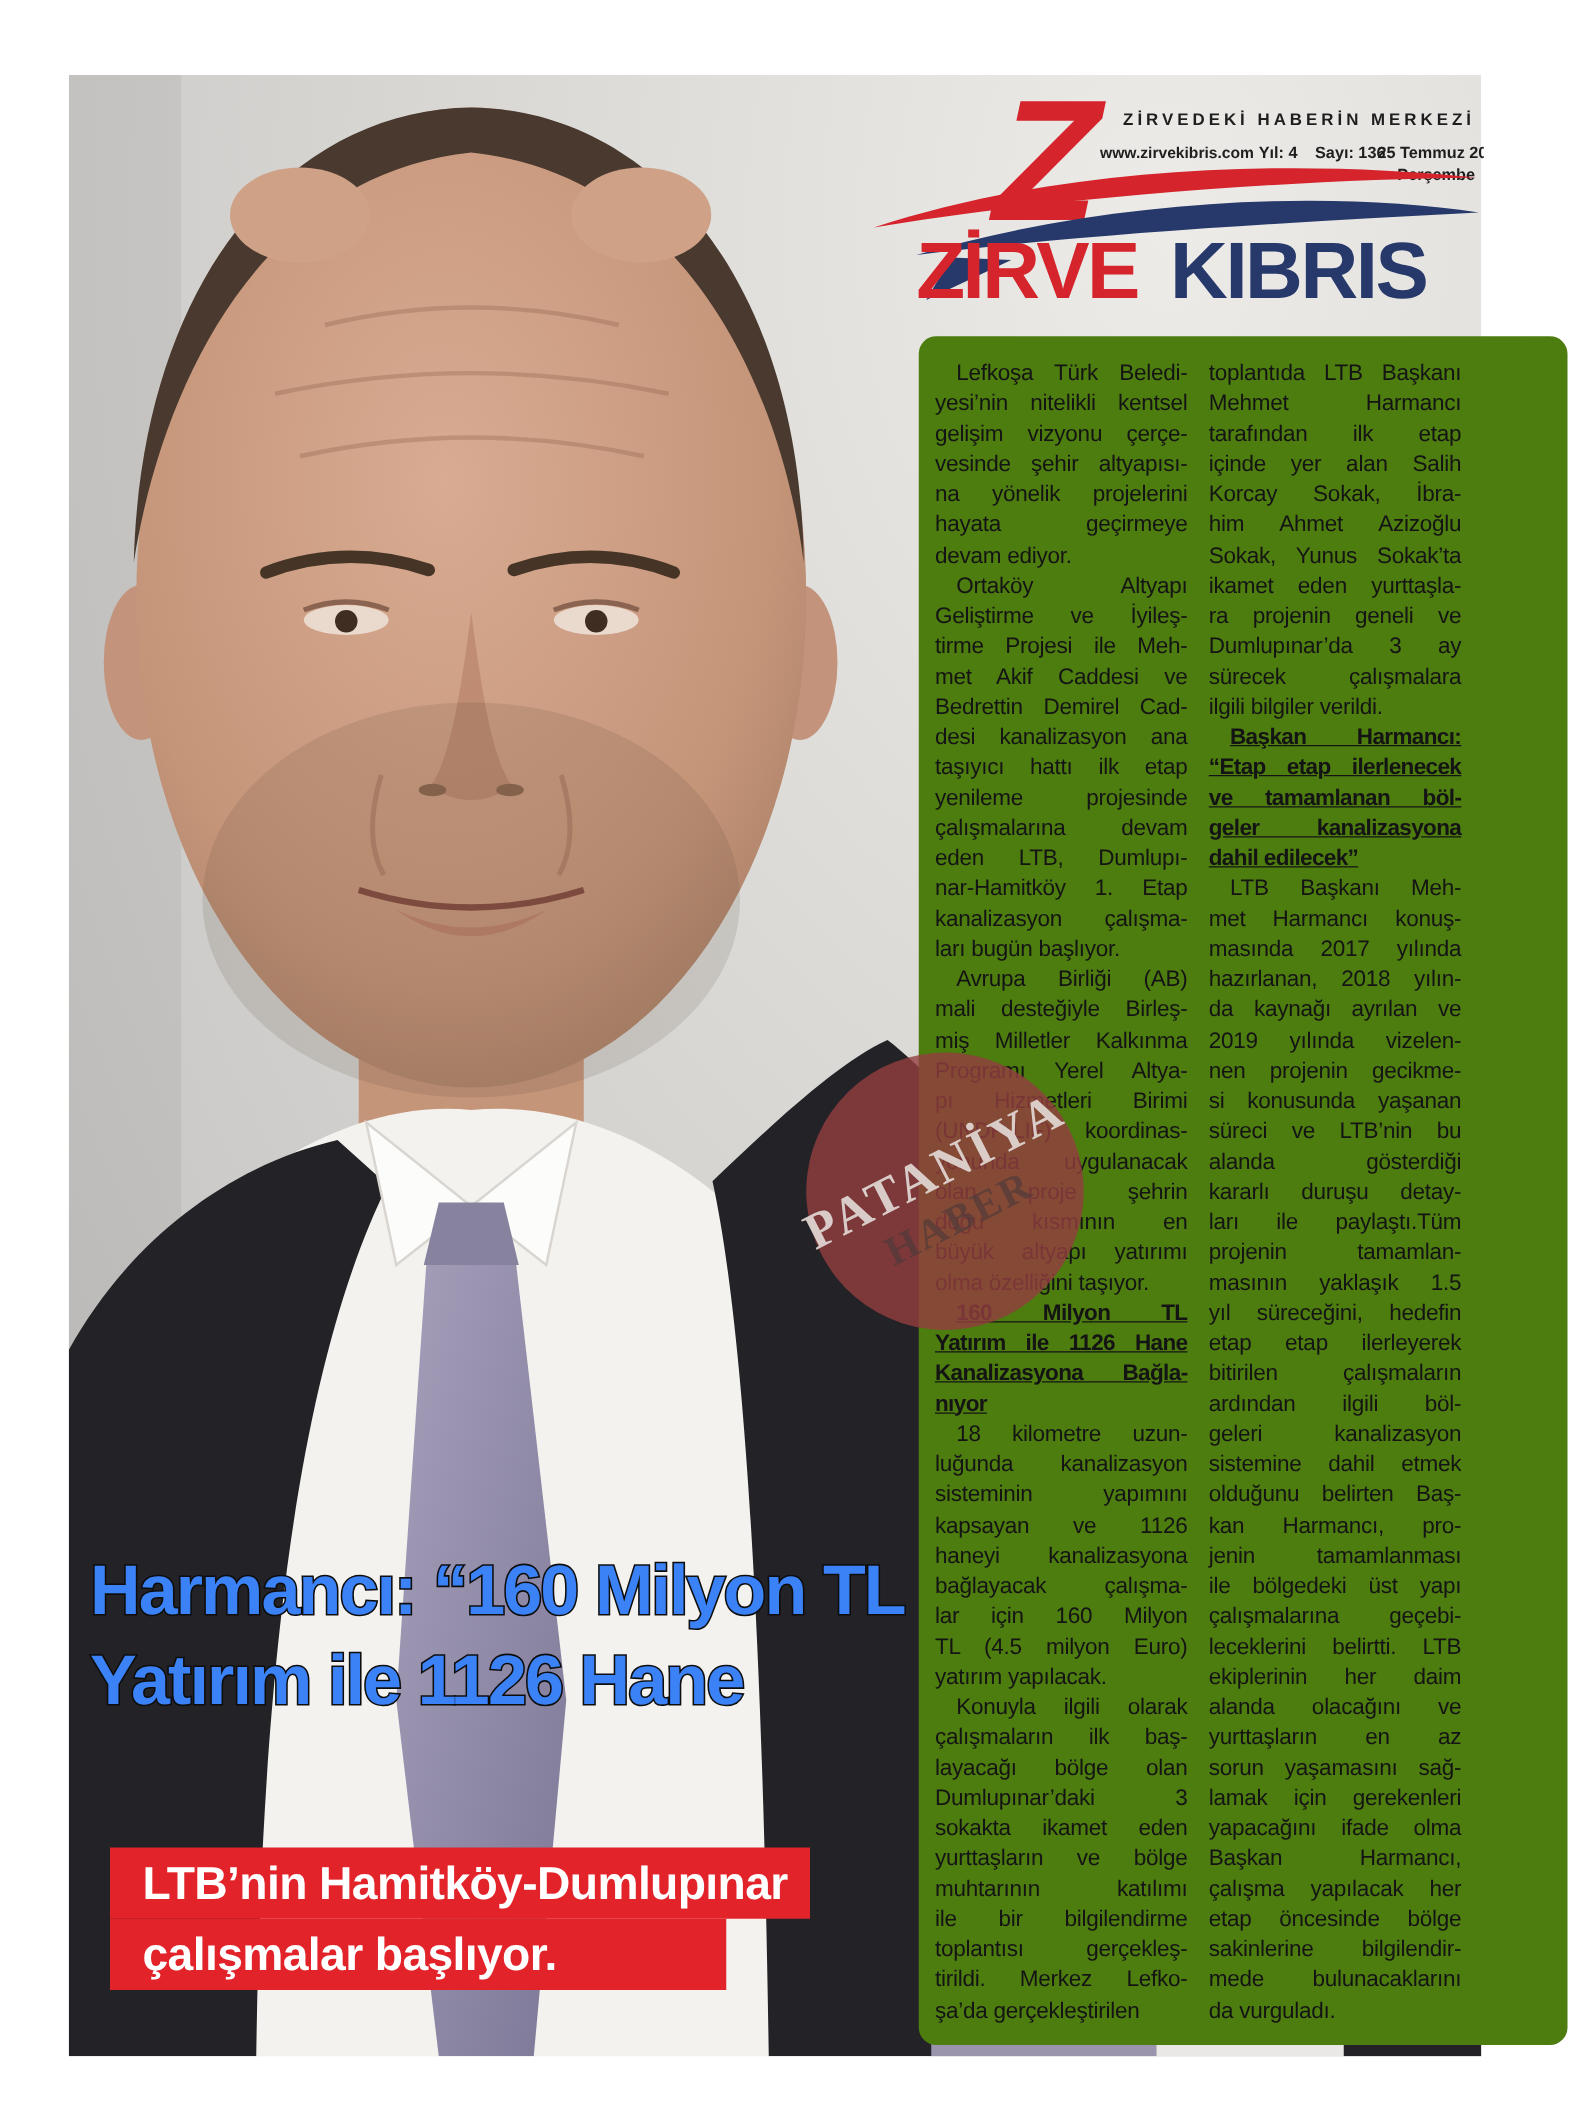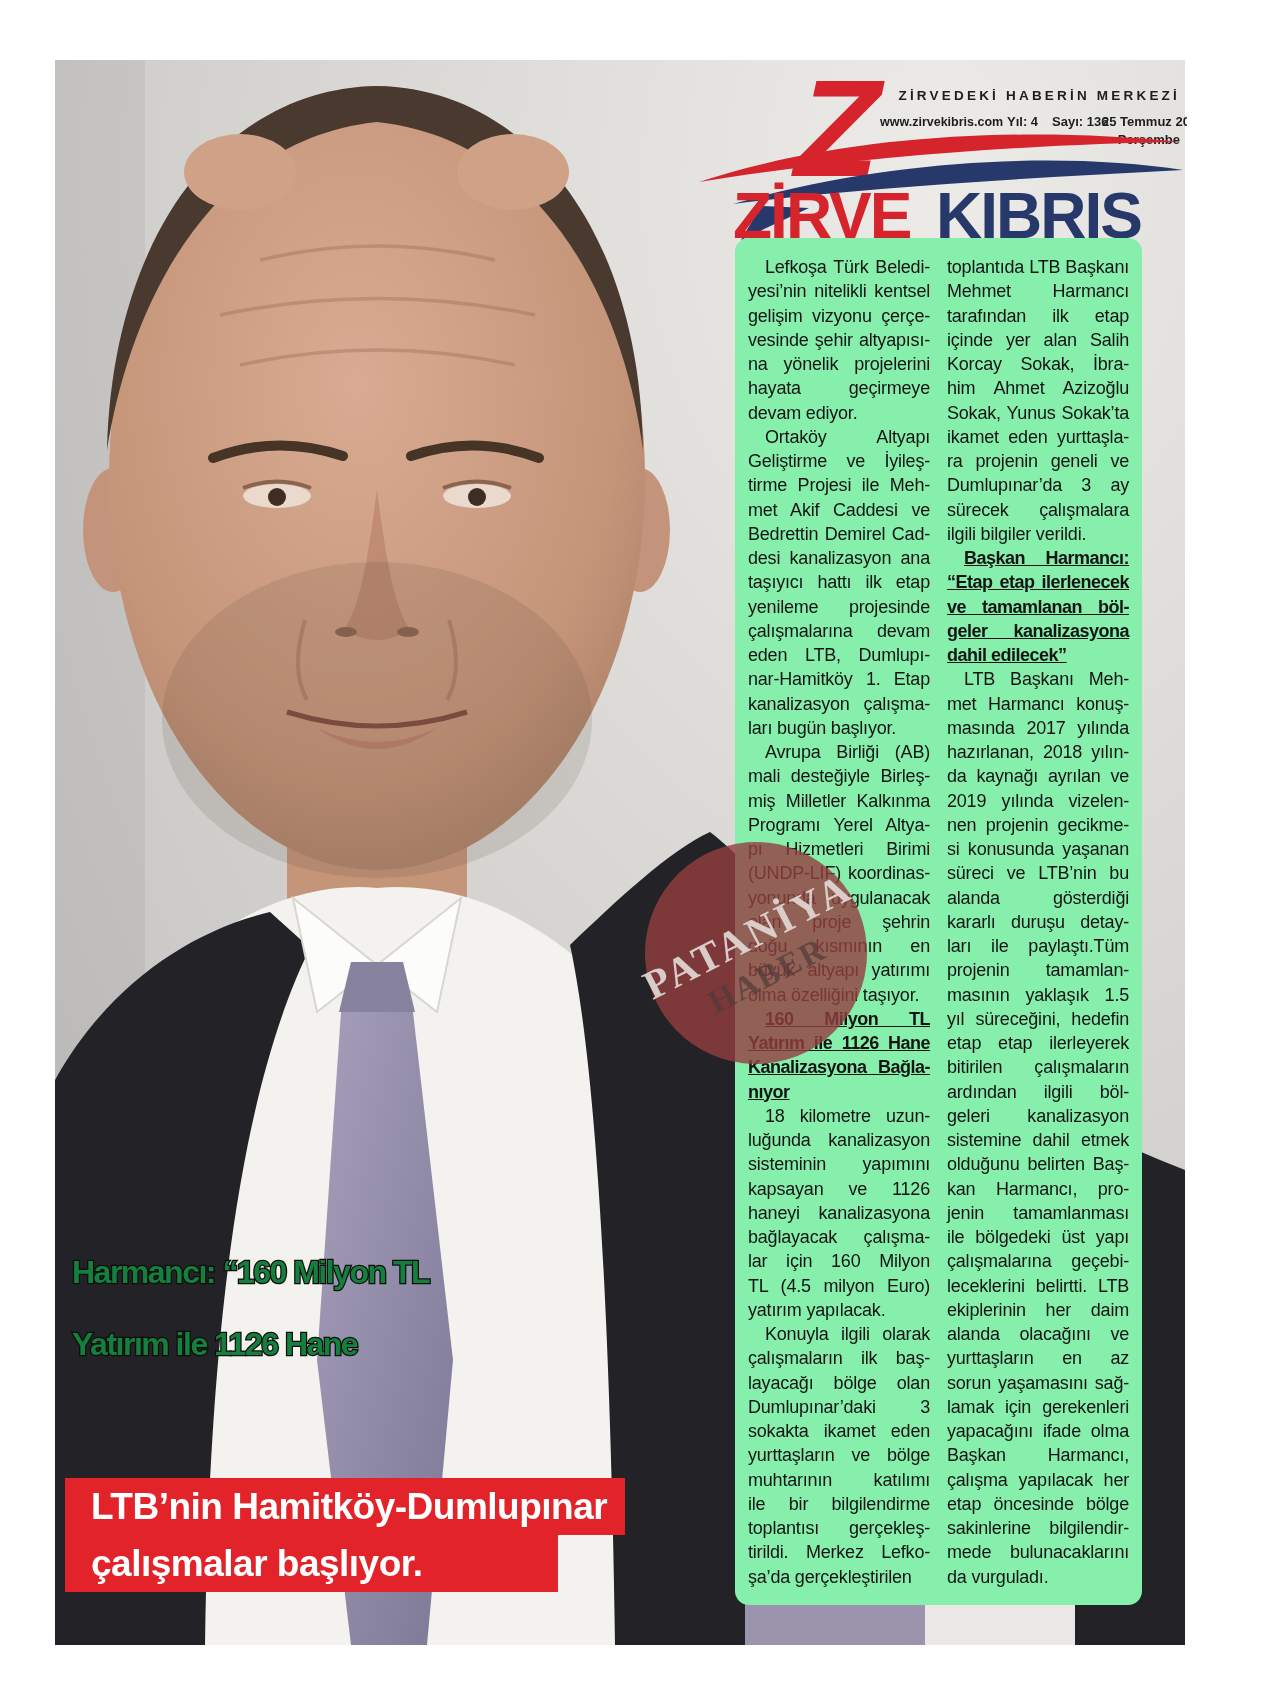--- a/index.html
+++ b/index.html
@@ -9,35 +9,35 @@
   .photo{position:absolute;left:55px;top:60px;width:1130px;height:1585px;}
   
   .masthead{position:absolute;left:675px;top:58px;width:512px;height:192px;}
   
   .watermark{position:absolute;left:645px;top:842px;width:222px;height:222px;border-radius:50%;
              background:rgba(148,61,64,0.80);transform:rotate(-27deg);
              display:flex;flex-direction:column;align-items:center;justify-content:center;}
   .wm1{font-family:"Liberation Serif",serif;font-size:41px;font-weight:bold;color:rgba(222,212,208,0.95);letter-spacing:3px;}
   .wm2{font-family:"Liberation Serif",serif;font-size:33px;font-weight:bold;color:rgba(80,58,58,0.70);letter-spacing:2px;margin-top:2px;}
   
-  .panel{position:absolute;left:735px;top:238px;width:407px;height:1367px;background:#86efac;
+  .panel{position:absolute;left:735px;top:269px;width:519px;height:1367px;background:#4d7c0f;
          border-radius:14px;box-sizing:border-box;padding:17px 13px;display:flex;gap:17px;}
   .colm{width:202px;font-size:18px;line-height:24.25px;color:#141414;letter-spacing:-0.2px;}
   .line{text-align:justify;text-align-last:justify;}
   .line.e{text-align-last:left;}
   .line.i{text-indent:17px;}
   .line.b{font-weight:bold;letter-spacing:-0.5px;text-decoration:underline;}
   
   .headline{position:absolute;left:72px;top:1236px;width:640px;}
-  .hl{font-weight:bold;font-size:32px;line-height:72px;color:#15803d;letter-spacing:-1.5px;
+  .hl{font-weight:bold;font-size:56px;line-height:72px;color:#3b82f6;letter-spacing:-1.5px;
       -webkit-text-stroke:2.5px #0d0d0d;paint-order:stroke fill;white-space:nowrap;}
   
   .banner{position:absolute;left:65px;top:1478px;}
   .bl{background:#e2232a;color:#ffffff;font-weight:bold;font-size:37px;height:57px;line-height:57px;
-      padding-left:26px;box-sizing:border-box;letter-spacing:-0.5px;white-space:nowrap;}
+      padding-left:26px;box-sizing:border-box;letter-spacing:-0.5px;white-space:nowrap;margin-left:23px;}
   .banner div:nth-of-type(1){width:560px;}
   .banner div:nth-of-type(2){width:493px;}
   .banner div:nth-of-type(3){width:411px;}
 </style>
 </head>
 <body>
 
 <div class="page">
 
   <svg class="photo" viewBox="0 0 1130 1585" aria-hidden="true">

